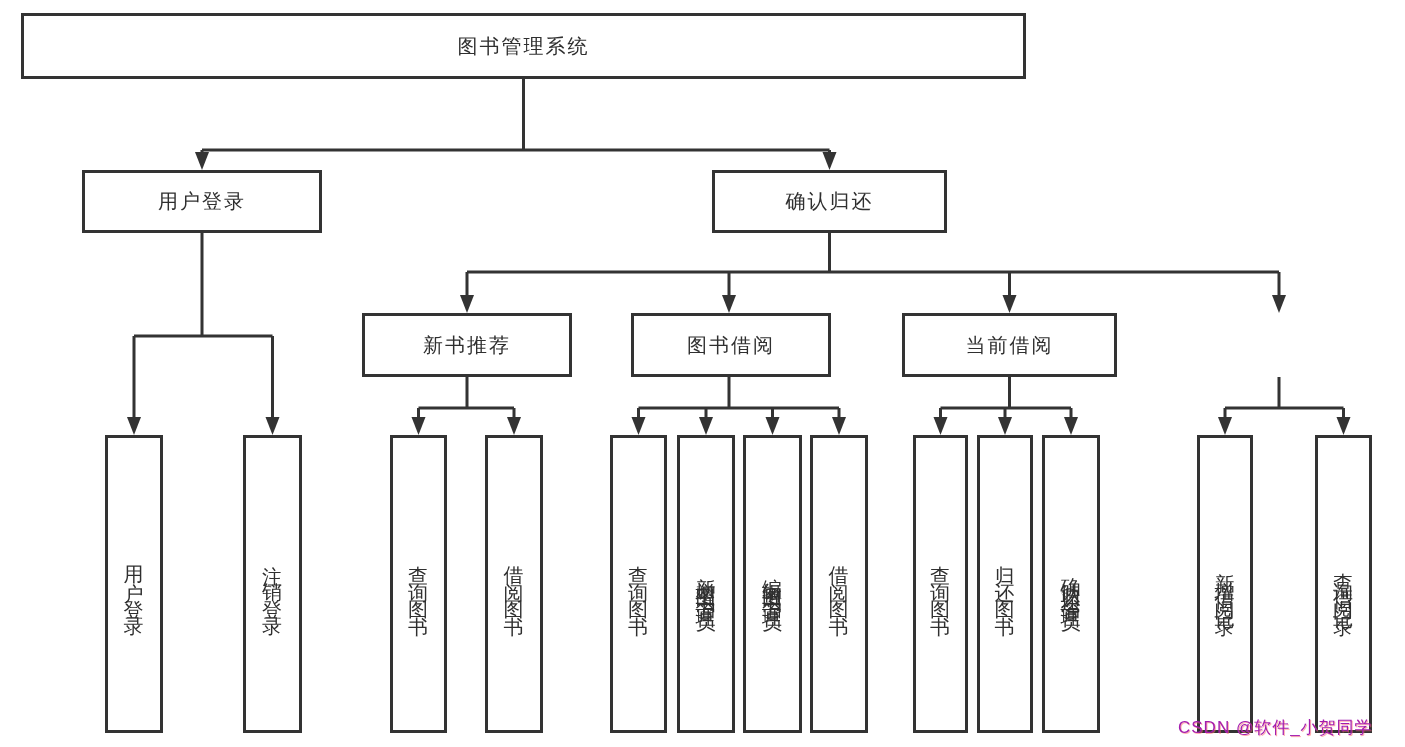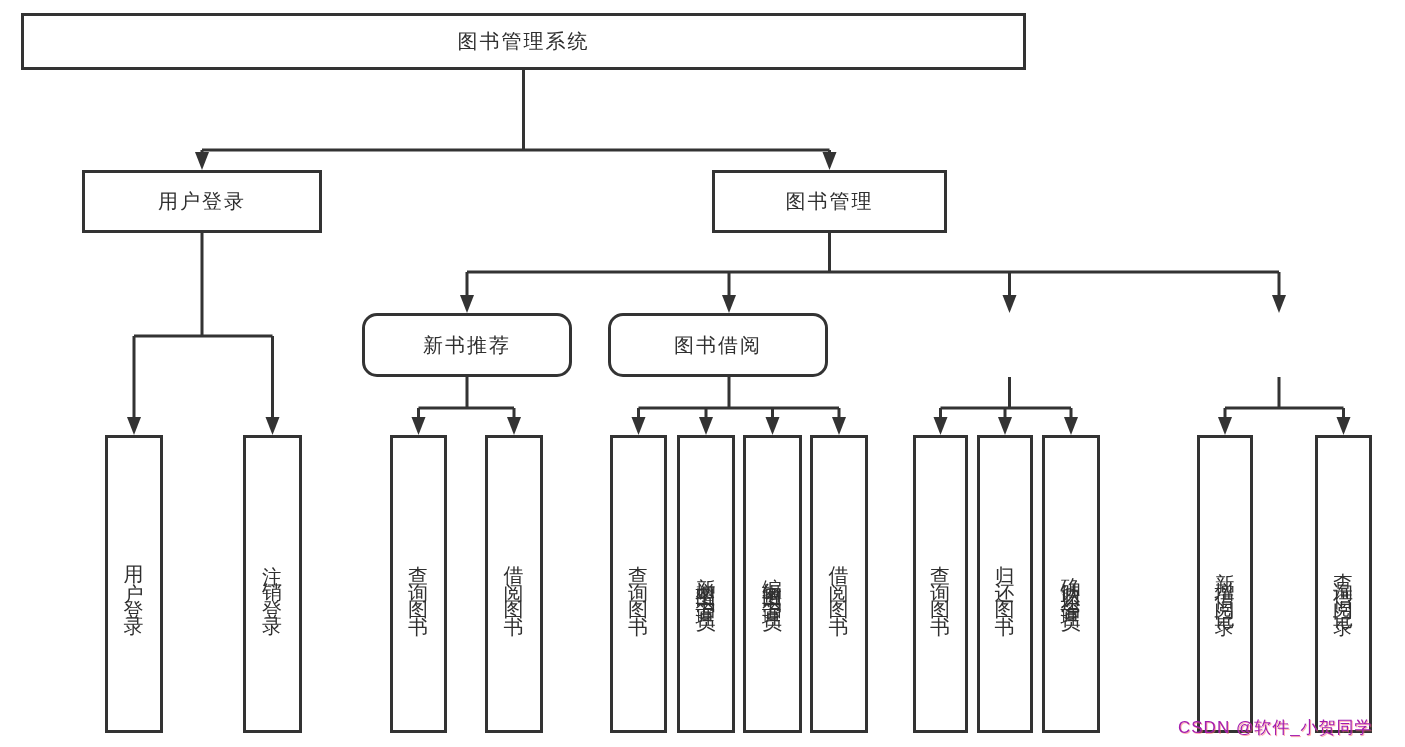--- a/index.html
+++ b/index.html
@@ -22,30 +22,30 @@
     display: flex;
     align-items: center;
     justify-content: center;
     font-size: 20px;
     letter-spacing: 2px;
     z-index: 2;
   }
   .hbox { height: 63px; }
 
   
-  .root { left: 21px; top: 13px; width: 1005px; height: 57px; }
+  .root { left: 21px; top: 13px; width: 1005px; height: 66px; }
 
   
   .n-user-login { left: 82px;  top: 170px; width: 240px; }
   .n-book-mgmt  { left: 712px; top: 170px; width: 235px; }
 
   
-  .lvl3 { top: 313px; height: 64px; border-radius: 15px; }
+  .lvl3 { top: 313px; height: 64px; }
   .n-rec     { left: 362px;  width: 210px; }
-  .n-borrow  { left: 608px;  width: 220px; }
+  .n-borrow  { left: 631px;  width: 200px; }
   .n-current { left: 902px;  width: 215px; }
   .n-record  { left: 1172px; width: 215px; }
 
   
   .leaf { top: 435px; height: 298px; }
   .vtext {
     writing-mode: vertical-rl;
     text-orientation: mixed;
     white-space: nowrap;
     line-height: 1;
@@ -119,28 +119,31 @@
   </svg>
 
   <div class="node root">
     <span>图书管理系统</span>
   </div>
 
   <div class="node hbox n-user-login">
     <span>用户登录</span>
   </div>
   <div class="node hbox n-book-mgmt">
-    <span>图书管理</span>
+    <span>确认归还</span>
   </div>
 
   <div class="node lvl3 n-rec">
     <span>新书推荐</span>
   </div>
   <div class="node lvl3 n-borrow">
     <span>图书借阅</span>
+  </div>
+  <div class="node lvl3 n-current">
+    <span>当前借阅</span>
   </div>
 
   <div class="node leaf l0">
     <span class="vtext ls4">用户登录</span>
   </div>
   <div class="node leaf l1">
     <span class="vtext ls4">注销登录</span>
   </div>
   <div class="node leaf l2">
     <span class="vtext ls4">查询图书</span>

